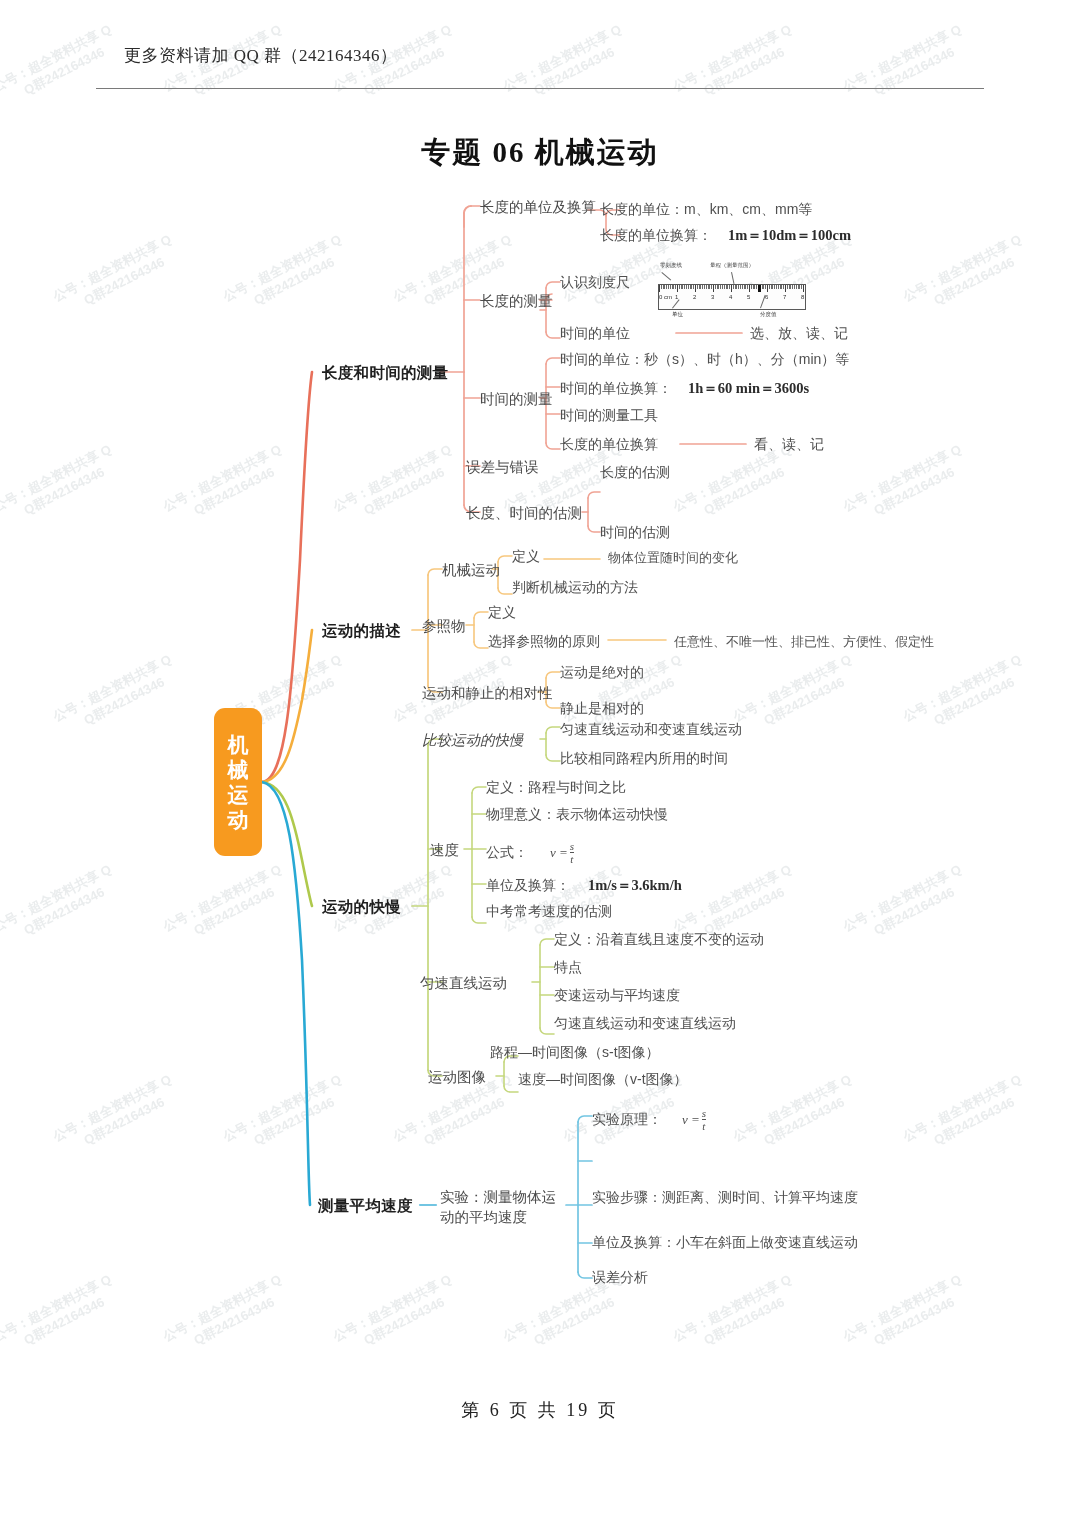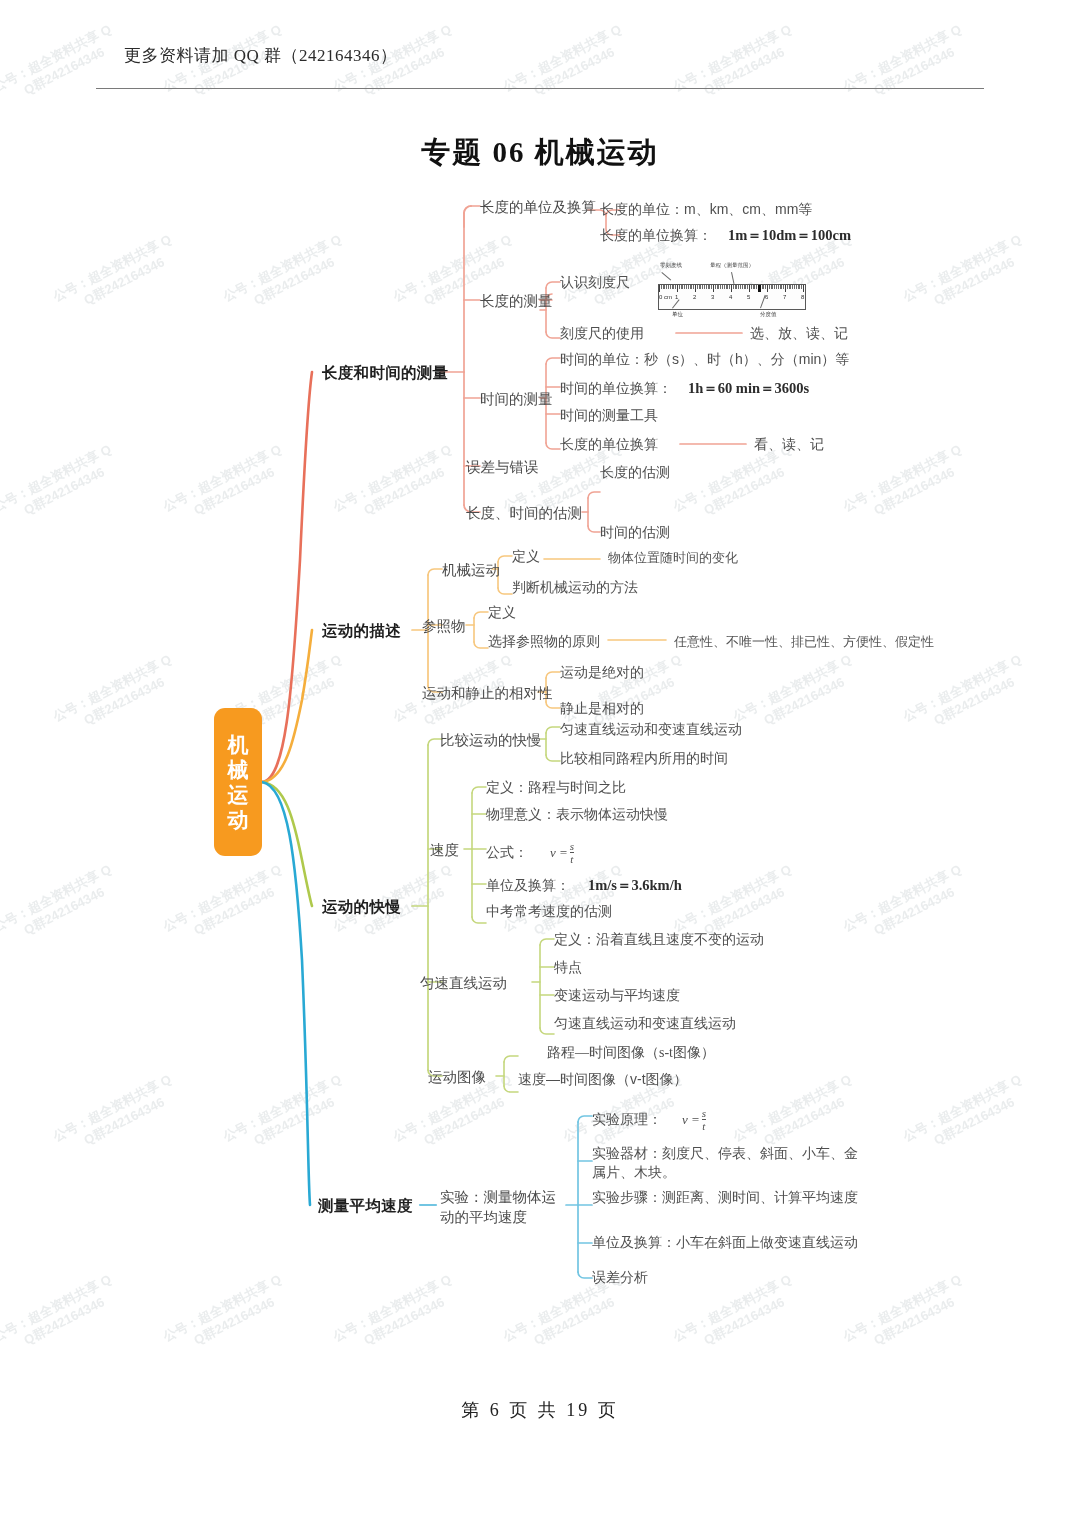--- a/index.html
+++ b/index.html
@@ -385,21 +385,21 @@
 
   <div class="node lv2" style="left:480px;top:198px;">长度的单位及换算</div>
   <div class="node lv3" style="left:600px;top:201px;">长度的单位：m、km、cm、mm等</div>
   <div class="node lv3" style="left:600px;top:226px;">
     <span>长度的单位换算：</span>
     <span class="mathser" style="margin-left:12px;">1m＝10dm＝100cm</span>
   </div>
 
   <div class="node lv2" style="left:480px;top:292px;">长度的测量</div>
   <div class="node lv3" style="left:560px;top:274px;">认识刻度尺</div>
-  <div class="node lv3" style="left:560px;top:325px;">刻度尺的使用</div>
+  <div class="node lv3" style="left:560px;top:325px;">时间的单位</div>
   <div class="node lv3" style="left:750px;top:325px;">选、放、读、记</div>
 
   <div class="node lv2" style="left:480px;top:390px;">时间的测量</div>
   <div class="node lv3" style="left:560px;top:351px;">时间的单位：秒（s）、时（h）、分（min）等</div>
   <div class="node lv3" style="left:560px;top:379px;">
     <span>时间的单位换算：</span>
     <span class="mathser" style="margin-left:12px;">1h＝60 min＝3600s</span>
   </div>
   <div class="node lv3" style="left:560px;top:407px;">时间的测量工具</div>
   <div class="node lv3" style="left:560px;top:436px;">长度的单位换算</div>
@@ -525,21 +525,21 @@
 
   <div class="node lv2" style="left:422px;top:617px;">参照物</div>
   <div class="node lv3" style="left:488px;top:604px;">定义</div>
   <div class="node lv3" style="left:488px;top:633px;">选择参照物的原则</div>
   <div class="node lv4" style="left:674px;top:634px;">任意性、不唯一性、排已性、方便性、假定性</div>
 
   <div class="node lv2" style="left:422px;top:684px;">运动和静止的相对性</div>
   <div class="node lv3" style="left:560px;top:664px;">运动是绝对的</div>
   <div class="node lv3" style="left:560px;top:700px;">静止是相对的</div>
 
-  <div class="node lv2" style="left:440px;top:731px;">比较运动的快慢</div>
+  <div class="node lv2" style="left:422px;top:731px;font-style:italic;">比较运动的快慢</div>
   <div class="node lv3" style="left:560px;top:721px;">匀速直线运动和变速直线运动</div>
   <div class="node lv3" style="left:560px;top:750px;">比较相同路程内所用的时间</div>
 
   <div class="node lv2" style="left:430px;top:841px;">速度</div>
   <div class="node lv3" style="left:486px;top:779px;">定义：路程与时间之比</div>
   <div class="node lv3" style="left:486px;top:806px;">物理意义：表示物体运动快慢</div>
   <div class="node lv3" style="left:486px;top:841px;">
     <span>公式：</span>
     <span class="frac" style="margin-left:18px;">
       <span class="eq">v =</span><span class="st"><span class="num">s</span><span class="den">t</span></span>
@@ -551,31 +551,30 @@
   </div>
   <div class="node lv3" style="left:486px;top:903px;">中考常考速度的估测</div>
 
   <div class="node lv2" style="left:420px;top:974px;">匀速直线运动</div>
   <div class="node lv3" style="left:554px;top:931px;">定义：沿着直线且速度不变的运动</div>
   <div class="node lv3" style="left:554px;top:959px;">特点</div>
   <div class="node lv3" style="left:554px;top:987px;">变速运动与平均速度</div>
   <div class="node lv3" style="left:554px;top:1015px;">匀速直线运动和变速直线运动</div>
 
   <div class="node lv2" style="left:428px;top:1068px;">运动图像</div>
-  <div class="node lv3" style="left:547px;top:1044px;font-family:Liberation Serif, serif;">路程—时间图像（s‐t图像）</div>
+  <div class="node lv3" style="left:490px;top:1044px;">路程—时间图像（s‐t图像）</div>
   <div class="node lv3" style="left:518px;top:1071px;">速度—时间图像（v‐t图像）</div>
 
   <div class="node lv2 wrap2" style="left:440px;top:1188px;width:130px;">实验：测量物体运动的平均速度</div>
 
   <div class="node lv3" style="left:592px;top:1108px;">
     <span>实验原理：</span>
     <span class="frac" style="margin-left:16px;">
       <span class="eq">v =</span><span class="st"><span class="num">s</span><span class="den">t</span></span>
     </span>
   </div>
-  <div class="node lv3 wrap3" style="left:592px;top:1144px;">实验器材：刻度尺、停表、斜面、小车、金属片、木块。</div>
   <div class="node lv3 wrap3" style="left:592px;top:1188px;">实验步骤：测距离、测时间、计算平均速度</div>
   <div class="node lv3" style="left:592px;top:1234px;">单位及换算：小车在斜面上做变速直线运动</div>
   <div class="node lv3" style="left:592px;top:1269px;">误差分析</div>
 
 </div>
 
 <div class="page-footer">第 6 页 共 19 页</div>
 
 </body></html>

